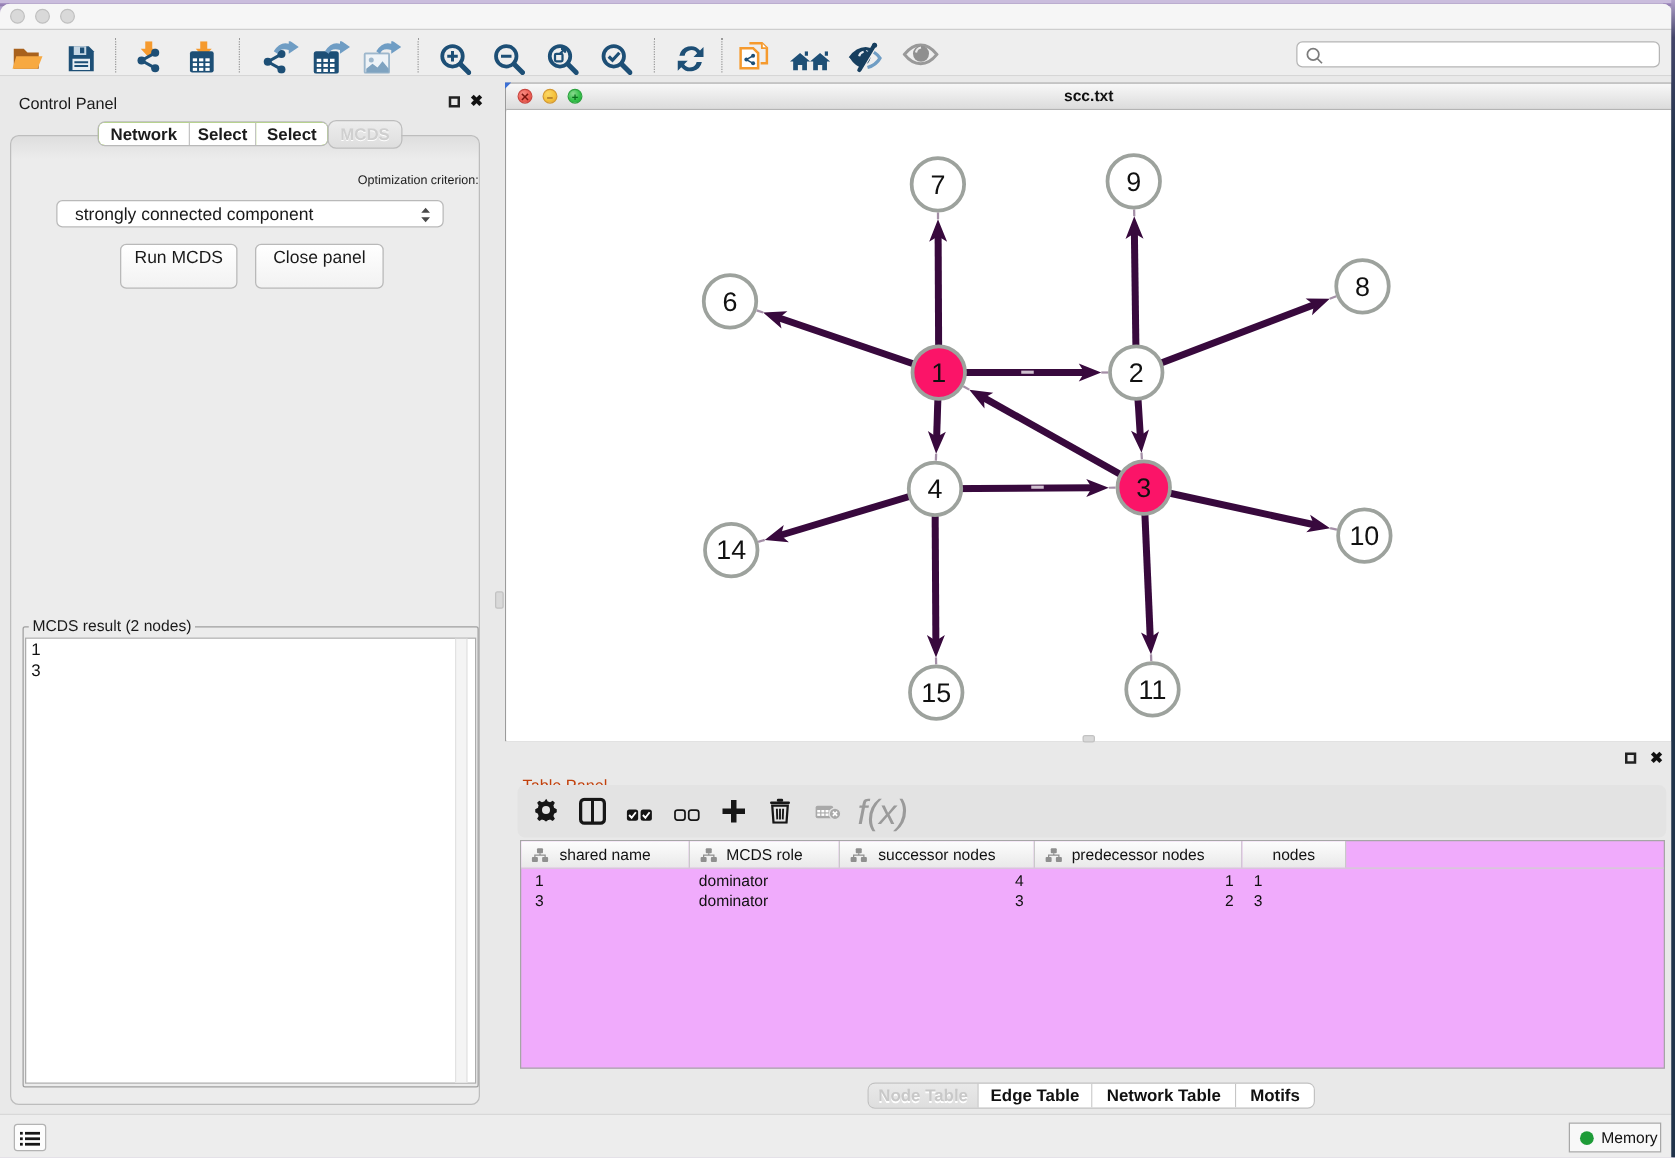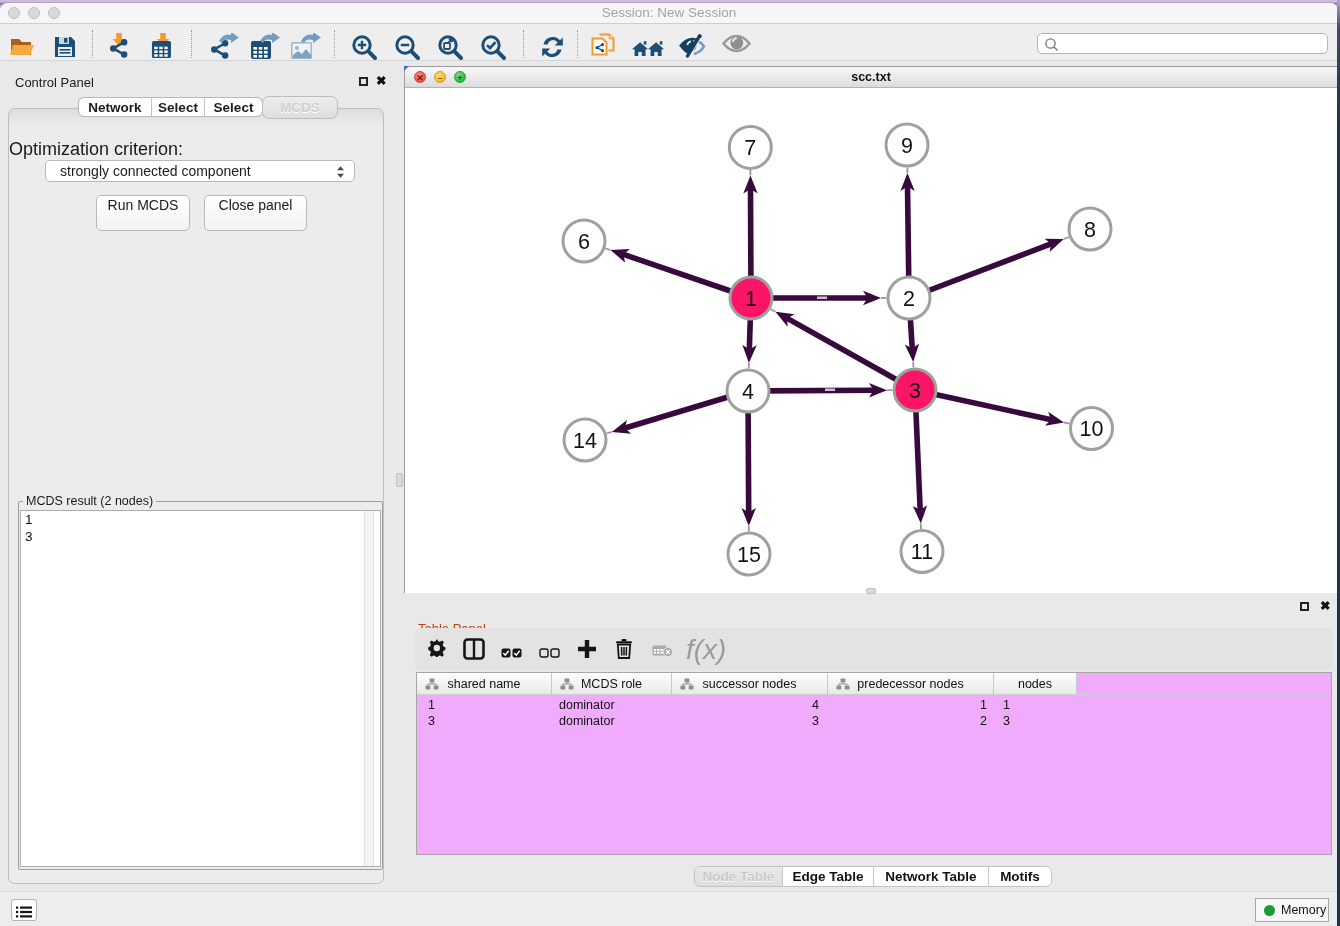--- a/index.html
+++ b/index.html
@@ -14,23 +14,23 @@
 .ticon{position:absolute;top:31px}
 #searchbox{position:absolute;left:1037px;top:9px;width:291px;height:21px;background:#fff;border:1px solid #b5b5b5;border-radius:5px}
 #main{position:absolute;left:0;top:58px;width:100%;height:865px;background:#e9e9e9}
 
 #cp-head{position:absolute;left:15px;top:14px;font-size:13px;color:#1a1a1a}
 .floatbtn{position:absolute;width:9px;height:9px;border:2px solid #222}
 .closex{position:absolute;font-size:12.5px;font-weight:700;color:#111;line-height:10px}
 #cp-tabs{position:absolute;left:78px;top:36px;height:20px;display:flex;border:1px solid #b9b9b9;border-radius:6px;overflow:hidden;background:#84cc16;z-index:5}
 .cptab{height:100%;display:flex;align-items:center;justify-content:center;font-weight:700;font-size:13.5px;color:#1c1c1c;background:#fff;border-right:1px solid #c4c4c4}
 .cptab:last-child{border-right:none}
-#mcdstab{position:absolute;left:262px;top:35px;width:76px;height:23px;background:linear-gradient(#ededed,#dedede);border:1px solid #bdbdbd;border-radius:7px;z-index:6;font-weight:700;font-size:13.5px;color:#cfcfcf;text-shadow:0 1px 0 #fff;text-align:center;line-height:21px}
+#mcdstab{position:absolute;left:262px;top:35px;width:60px;height:23px;background:linear-gradient(#ededed,#dedede);border:1px solid #bdbdbd;border-radius:7px;z-index:6;font-weight:700;font-size:13.5px;color:#cfcfcf;text-shadow:0 1px 0 #fff;text-align:center;line-height:21px}
 #cp-panel{position:absolute;left:8px;top:47px;width:376px;height:776px;background:linear-gradient(#dedede,#ececec 18px);border:1px solid #bdbdbd;border-radius:7px}
-#opt-label{position:absolute;left:0;top:30px;width:100%;text-align:left;font-size:18px;color:#1a1a1a}
+#opt-label{position:absolute;left:0;top:30px;width:100%;text-align:right;font-size:10px;color:#1a1a1a}
 #combo{position:absolute;left:36px;top:51px;width:310px;height:22px;background:#fff;border:1px solid #b9b9b9;border-radius:5px;font-size:14px;color:#1a1a1a;line-height:20px;padding-left:14px}
 .btn{position:absolute;top:86px;height:36px;background:linear-gradient(#ffffff,#f2f2f2);border:1px solid #b9b9b9;border-radius:5px;font-size:14px;color:#1a1a1a;text-align:center;line-height:18px}
 #mcds-group{position:absolute;left:9px;top:392px;width:365px;height:369px;border:1px solid #9e9e9e;border-radius:2px}
 #mcds-label{position:absolute;left:4px;top:-8px;background:#ececec;padding:0 3px;font-size:12.5px;color:#1a1a1a}
 #mcds-white{position:absolute;left:1px;top:8px;width:361px;height:357px;background:#fff;border:1px solid #adadad}
 #mcds-scroll{position:absolute;right:6px;top:0;width:10px;height:100%;background:#f4f4f4;border-left:1px solid #e2e2e2;border-right:1px solid #e2e2e2}
 #mcds-text{position:absolute;left:4px;top:1px;font-size:13.5px;color:#111;line-height:16.5px}
 
 #netframe{position:absolute;left:404px;top:5px;width:934px;height:527px;border:1px solid #9b9b9b;background:#fff}
 #nettitle{position:absolute;left:0;top:0;width:100%;height:21px;background:linear-gradient(#f8f8f8,#dcdcdc);border-bottom:1px solid #b4b4b4}
@@ -55,21 +55,20 @@
 #memdot{position:absolute;left:8px;top:6px;width:11px;height:11px;border-radius:50%;background:#1d9b37}
 #rightstrip{position:absolute;right:0;top:0;width:3px;height:926px;background:linear-gradient(#b2a2cc 0px,#44456a 30px,#21334a 120px)}
 </style></head>
 <body>
 <div id="topstrip"></div>
 <div id="window">
   <div id="titlebar">
     <div class="tl" style="left:8px"></div>
     <div class="tl" style="left:28px"></div>
     <div class="tl" style="left:48px"></div>
-    <div id="wtitle">Session: New Session</div>
   </div>
   <div id="toolbar">
     <div class="ticon" style="left:9px;top:11px"><svg width="27" height="24" viewBox="0 0 27 24">
           <path d="M2 4 h8 l3 3 h9 v13 h-20 z" fill="#a8611c"></path>
           <path d="M4 10 h21 l-4 10 h-20 z" fill="#f7a941"></path>
         </svg></div>
       <div class="ticon" style="left:53px;top:11px"><svg width="24" height="24" viewBox="0 0 24 24">
           <path d="M2 2 h16 l4 4 v16 h-20 z" fill="#1d4f76"></path>
           <rect x="6" y="2" width="10" height="7" fill="#c6d7e4"></rect>
           <rect x="11" y="3" width="3.4" height="4.6" fill="#1d4f76"></rect>

